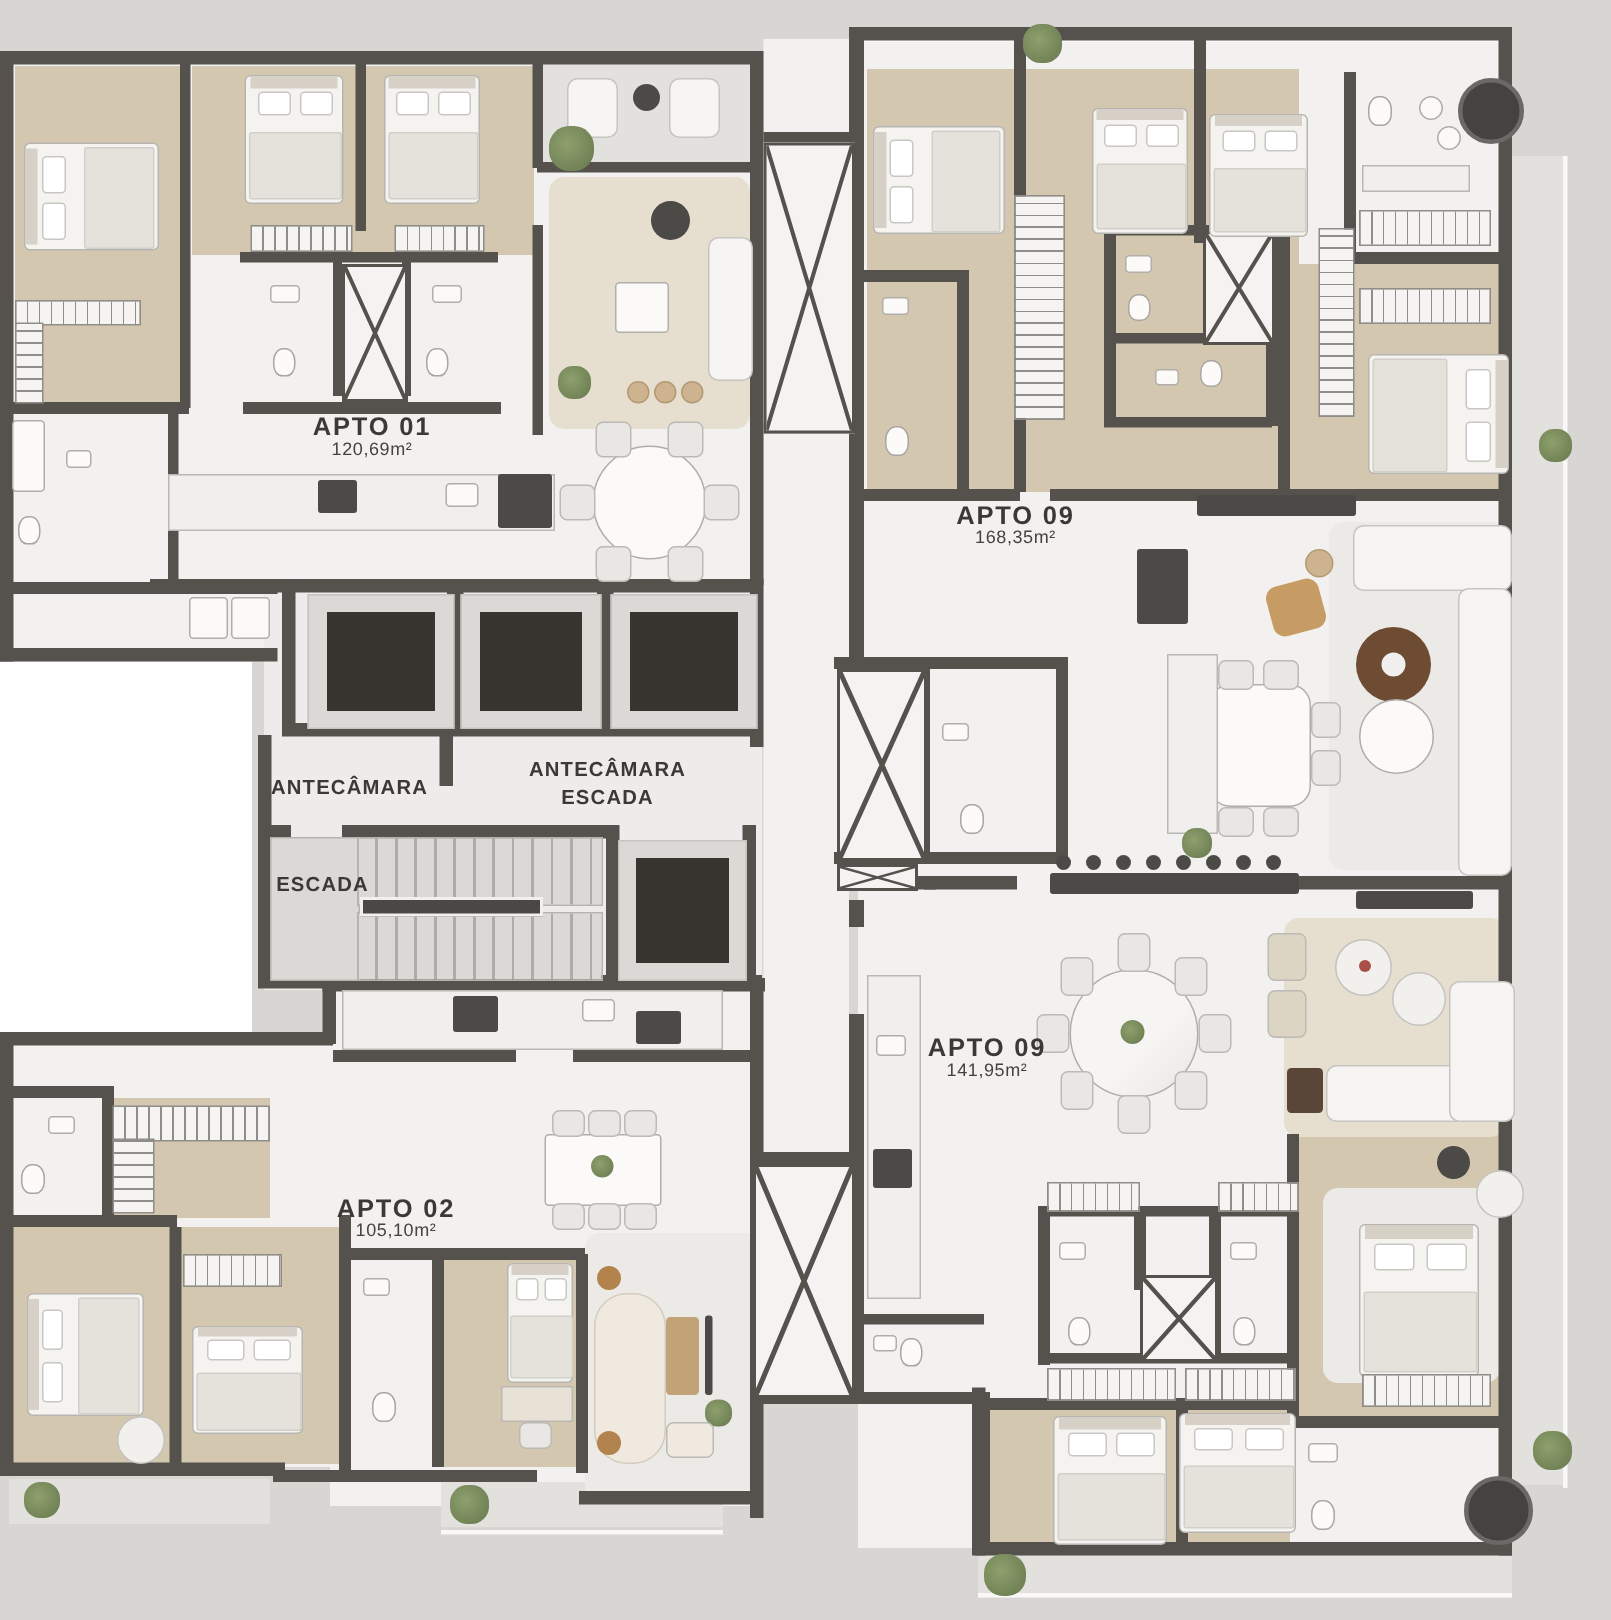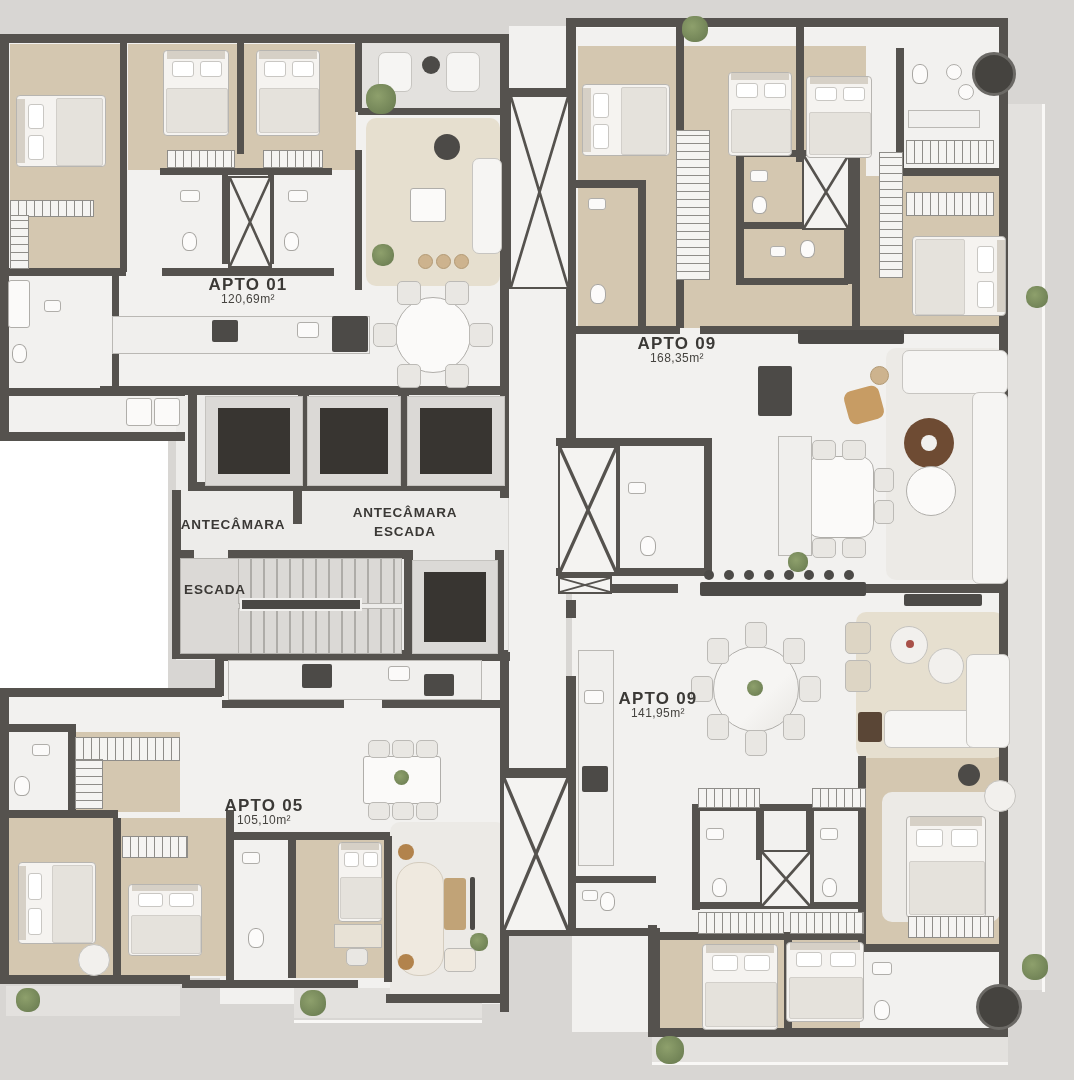--- a/index.html
+++ b/index.html
@@ -511,20 +511,20 @@
   <div class="s plant" style="left:656px;top:1036px;width:28px;height:28px"></div>
   <div class="s plant" style="left:300px;top:990px;width:26px;height:26px"></div>
   <div class="s plant" style="left:16px;top:988px;width:24px;height:24px"></div>
 
   <div class="s t1" style="left:178px;top:276px;width:140px">APTO 01</div>
   <div class="s t2" style="left:178px;top:293px;width:140px">120,69m²</div>
   <div class="s t1" style="left:607px;top:335px;width:140px">APTO 09</div>
   <div class="s t2" style="left:607px;top:352px;width:140px">168,35m²</div>
   <div class="s t1" style="left:588px;top:690px;width:140px">APTO 09</div>
   <div class="s t2" style="left:588px;top:707px;width:140px">141,95m²</div>
-  <div class="s t1" style="left:194px;top:797px;width:140px">APTO 05</div>
+  <div class="s t1" style="left:194px;top:797px;width:140px">APTO 02</div>
   <div class="s t2" style="left:194px;top:814px;width:140px">105,10m²</div>
   <div class="s t3" style="left:164px;top:515px;width:138px">ANTECÂMARA</div>
   <div class="s t3" style="left:335px;top:503px;width:140px">ANTECÂMARA</div>
   <div class="s t3" style="left:335px;top:522px;width:140px">ESCADA</div>
   <div class="s t3" style="left:160px;top:580px;width:110px">ESCADA</div>
 
 </div>
 
 </body></html>

